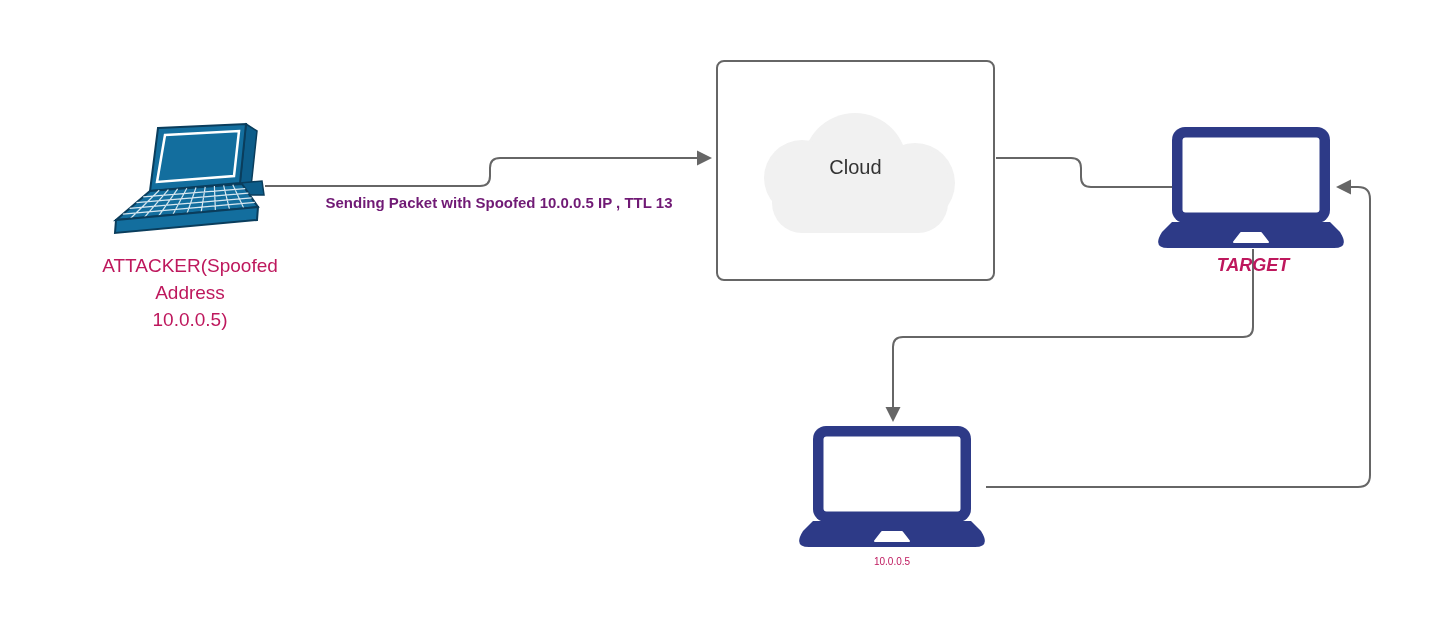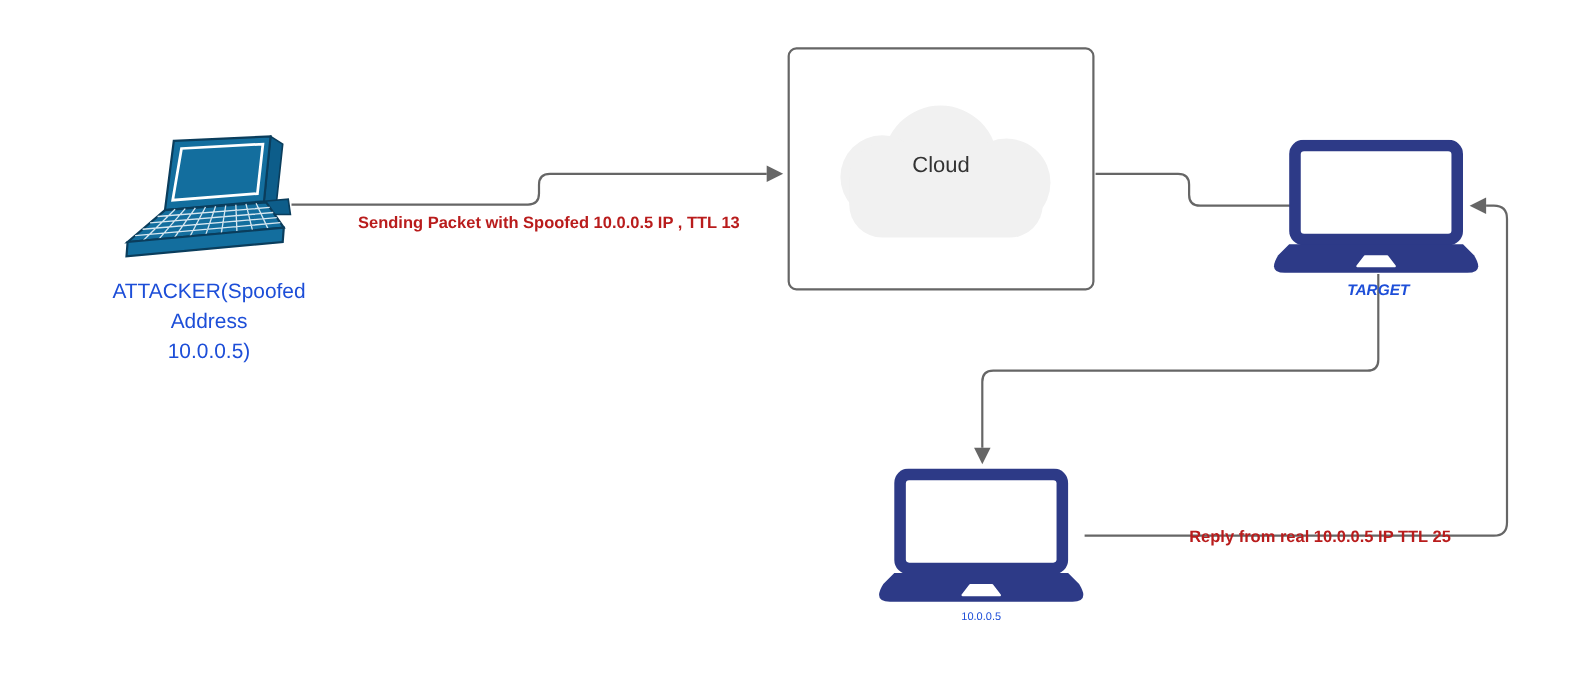--- a/index.html
+++ b/index.html
@@ -4,29 +4,29 @@
 <title>Diagram</title>
 <style>
   html,body { margin:0; padding:0; background:#ffffff; }
   .canvas {
     position:relative; width:1449px; height:622px; background:#ffffff;
     font-family:"Liberation Sans", sans-serif; overflow:hidden; color:#333333;
   }
   .abs { position:absolute; }
   svg.connectors { position:absolute; left:0; top:0; }
   .edge-label {
-    position:absolute; font-size:15px; font-weight:bold; color:#b91c1c;
+    position:absolute; font-size:15px; font-weight:bold; color:#701a75;
     text-align:center; white-space:nowrap; line-height:19px;
   }
-  .node-label { position:absolute; text-align:center; color:#1d4ed8; }
+  .node-label { position:absolute; text-align:center; color:#be185d; }
   .attacker-label { left:84px; top:252px; width:212px; font-size:19px; line-height:27px; white-space:pre-line; }
-  .target-label   { left:1183px; top:255px; width:140px; font-size:14px; font-weight:bold; font-style:italic;text-align:center; }
+  .target-label   { left:1183px; top:255px; width:140px; font-size:18px; font-weight:bold; font-style:italic;text-align:center; }
   .host-label     { left:821px; top:556px; width:142px; font-size:10px; }
   .cloud-box {
-    position:absolute; left:716px; top:43px; width:279px; height:221px;
+    position:absolute; left:716px; top:60px; width:279px; height:221px;
     border:2.5px solid #666666; border-radius:8px; background:#ffffff; box-sizing:border-box;
   }
   .cloud-text {
     position:absolute; left:0; right:0; top:94px; text-align:center;
     font-size:20px; color:#333333;
   }
   .lbl-spoofed { left:289px; top:193px; width:420px; }
   .lbl-sendto  { left:860px; top:329px; width:250px; }
   .lbl-reply   { left:1055px; top:479px; width:290px; }
 </style>
@@ -104,15 +104,14 @@
     <svg width="192" height="122" viewBox="0 0 192 122">
       <rect x="17" y="0" width="158" height="96" rx="13" fill="#2d3a87"></rect>
       <rect x="27.5" y="10.5" width="137" height="75" rx="3" fill="#ffffff"></rect>
       <path d="M17,95 L7,105 Q-3,121 13,121 H179 Q195,121 185,105 L175,95 Z" fill="#2d3a87"></path>
       <path d="M79,115 L86,106 H106 L113,115 Z" fill="#ffffff" stroke="#ffffff" stroke-width="2" stroke-linejoin="round"></path>
     </svg>
   </div>
   <div class="node-label host-label">10.0.0.5</div>
 
   <div class="edge-label lbl-spoofed">Sending Packet with Spoofed 10.0.0.5 IP , TTL 13</div>
-  <div class="edge-label lbl-reply">Reply from real 10.0.0.5 IP TTL 25</div>
 
 </div>
 
 </body></html>

